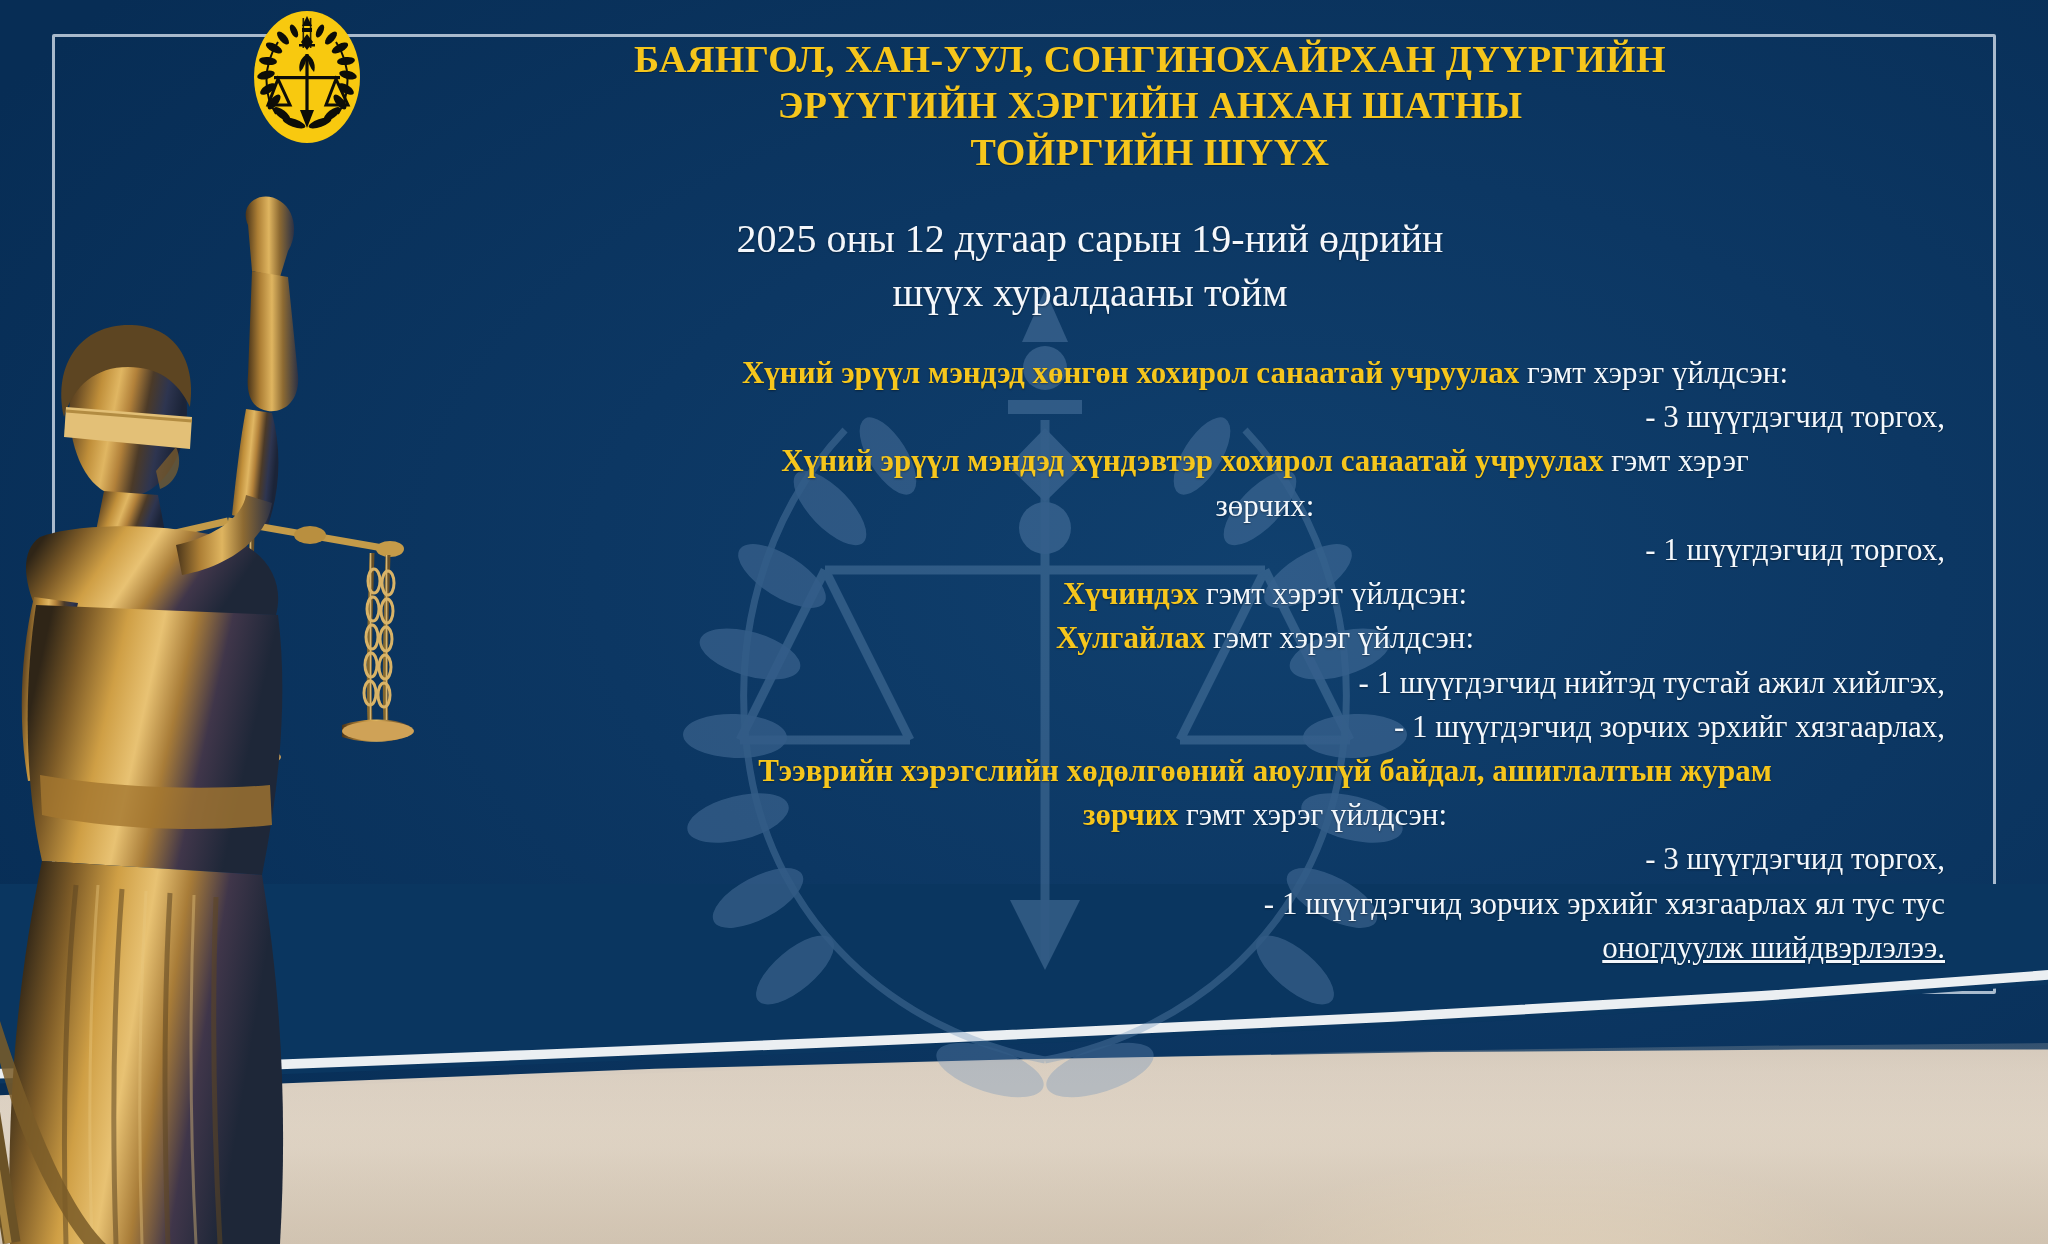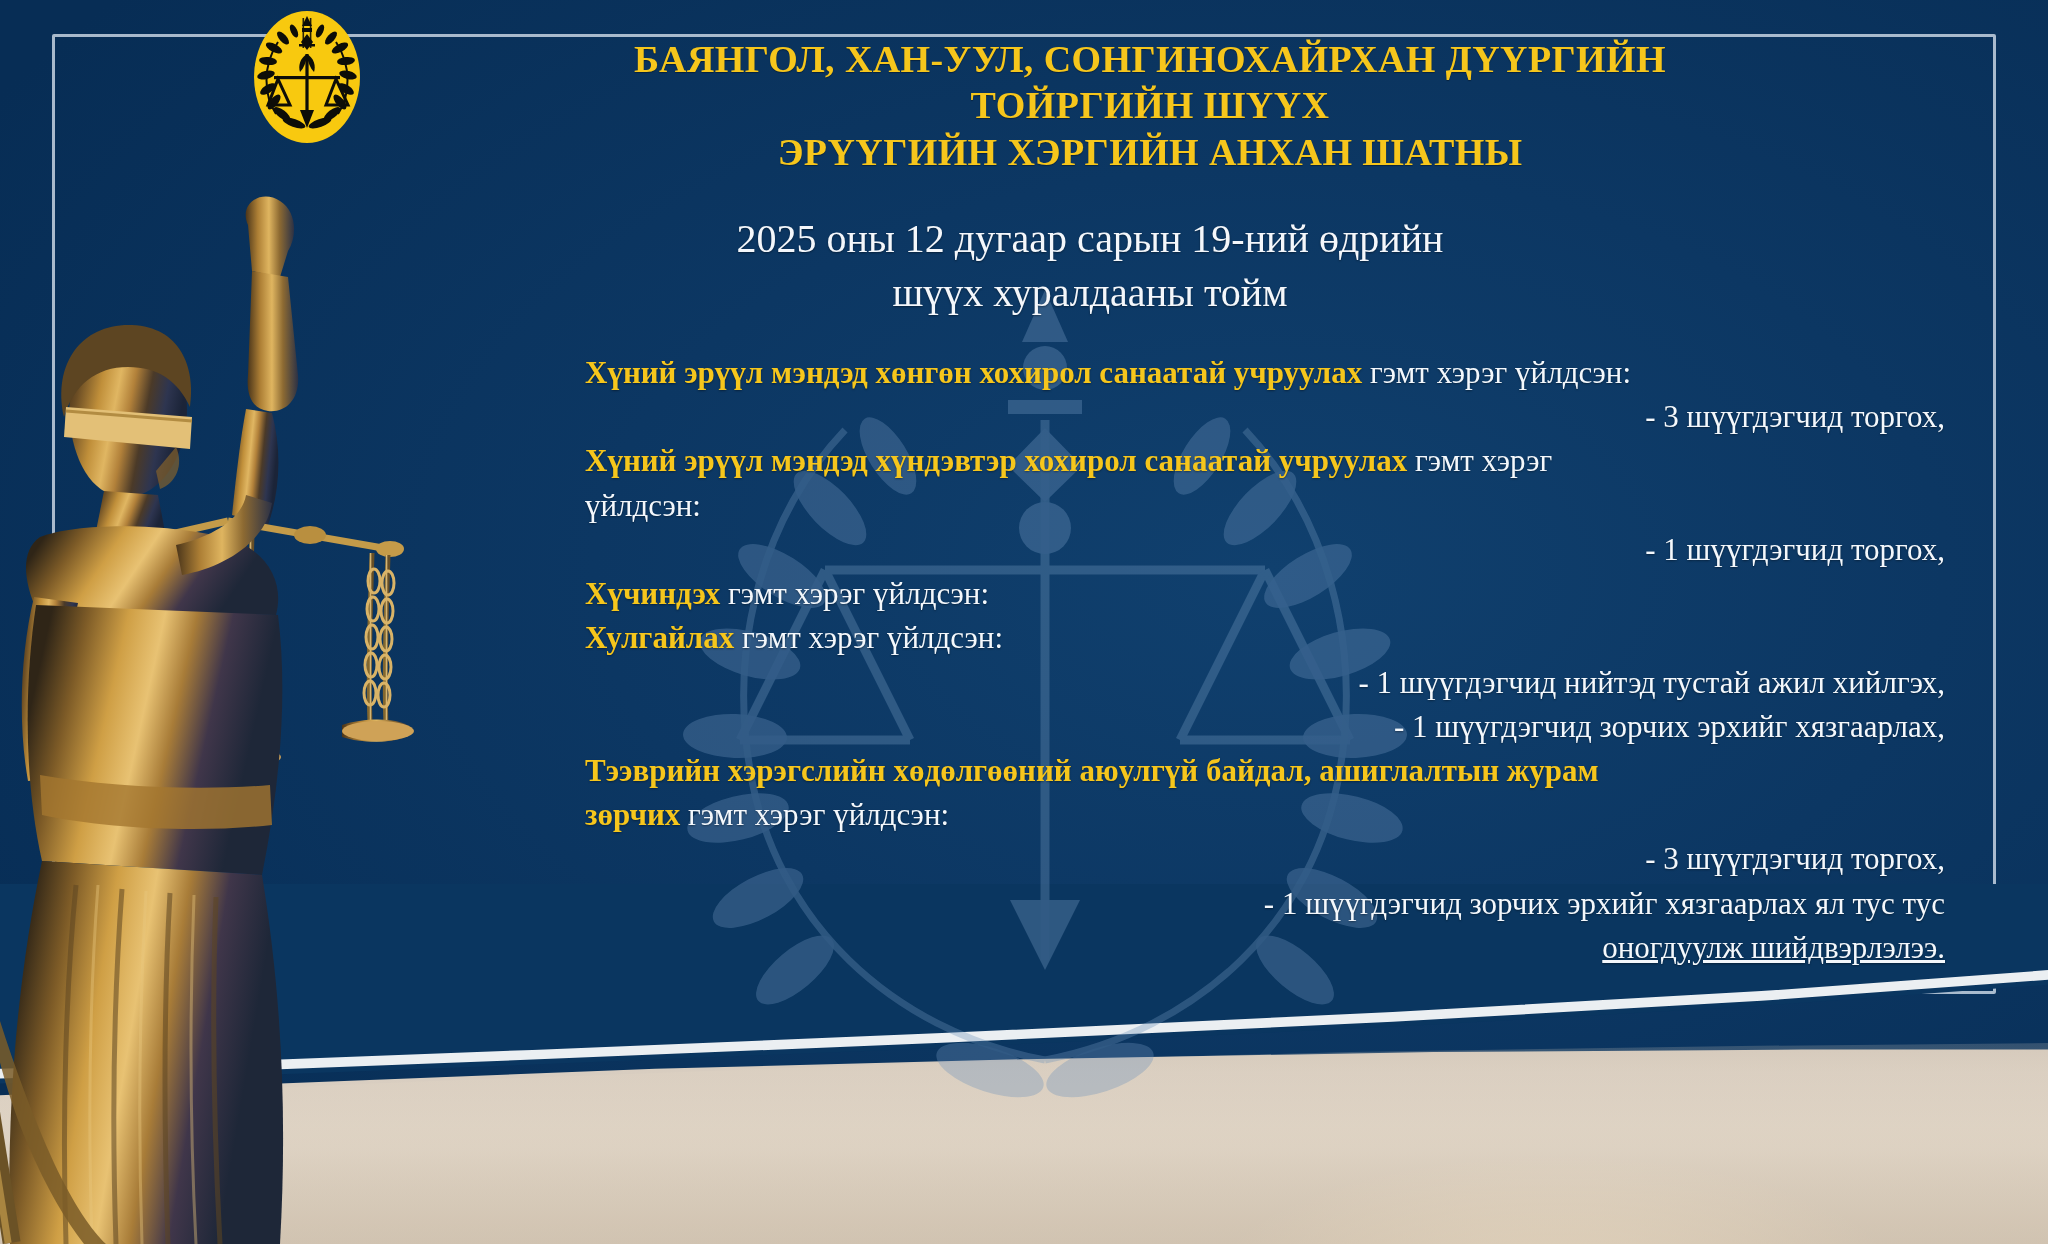--- a/index.html
+++ b/index.html
@@ -105,21 +105,21 @@
   
   .body{
     position:absolute; left:585px; top:352px; width:1360px;
     z-index:8;
     color:#f2f6fb;
     font-size:31px;
     line-height:1.33;
   }
   .grp{ margin-bottom:2px; }
   .grp-head{
-    text-align:left;
+    text-align:center;
     margin-bottom:3px;
     text-shadow:0 1px 2px rgba(0,0,0,.38);
   }
   .grp-head .hl{
     color:#f6c61c; font-weight:bold;
   }
   .grp-head .pl{
     color:#f4f8fc; font-weight:normal;
   }
   .item{
@@ -392,22 +392,22 @@
         </g>
         <g stroke="#0d0d08" stroke-width="2" fill="none">
           <path d="M24 104 C12 86 10 56 26 32"></path>
           <path d="M86 104 C98 86 100 56 84 32"></path>
         </g>
       </svg>
     </div>
 
     <div class="title">
       <div>БАЯНГОЛ, ХАН-УУЛ, СОНГИНОХАЙРХАН ДҮҮРГИЙН</div>
+      <div>ЭРҮҮГИЙН ХЭРГИЙН АНХАН ШАТНЫ</div>
       <div>ТОЙРГИЙН ШҮҮХ</div>
-      <div>ЭРҮҮГИЙН ХЭРГИЙН АНХАН ШАТНЫ</div>
     </div>
   </div>
 
   <div class="subtitle">
     <div>2025 оны 12 дугаар сарын 19-ний өдрийн</div>
     <div>шүүх хуралдааны тойм</div>
   </div>
 
   <div class="body">
 
@@ -416,21 +416,21 @@
         <span class="hl">Хүний эрүүл мэндэд хөнгөн хохирол санаатай учруулах</span><span class="pl"> гэмт хэрэг үйлдсэн:</span>
       </div>
       <div class="item">- 3 шүүгдэгчид торгох,</div>
     </div>
 
     <div class="grp">
       <div class="grp-head">
         <span class="hl">Хүний эрүүл мэндэд хүндэвтэр хохирол санаатай учруулах</span><span class="pl"> гэмт хэрэг</span>
       </div>
       <div class="grp-head">
-        <span class="pl">үйлдсэн:</span>
+        <span class="pl">зөрчих:</span>
       </div>
       <div class="item">- 1 шүүгдэгчид торгох,</div>
     </div>
 
     <div class="grp">
       <div class="grp-head">
         <span class="hl">Хүчиндэх</span><span class="pl"> гэмт хэрэг үйлдсэн:</span>
       </div>
     </div>
 

